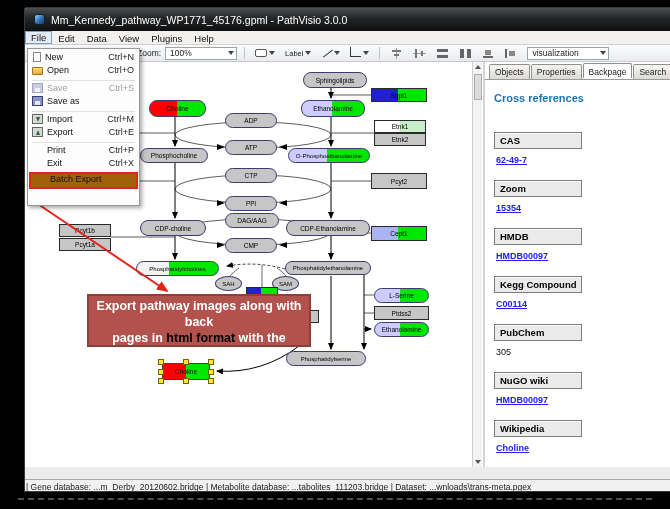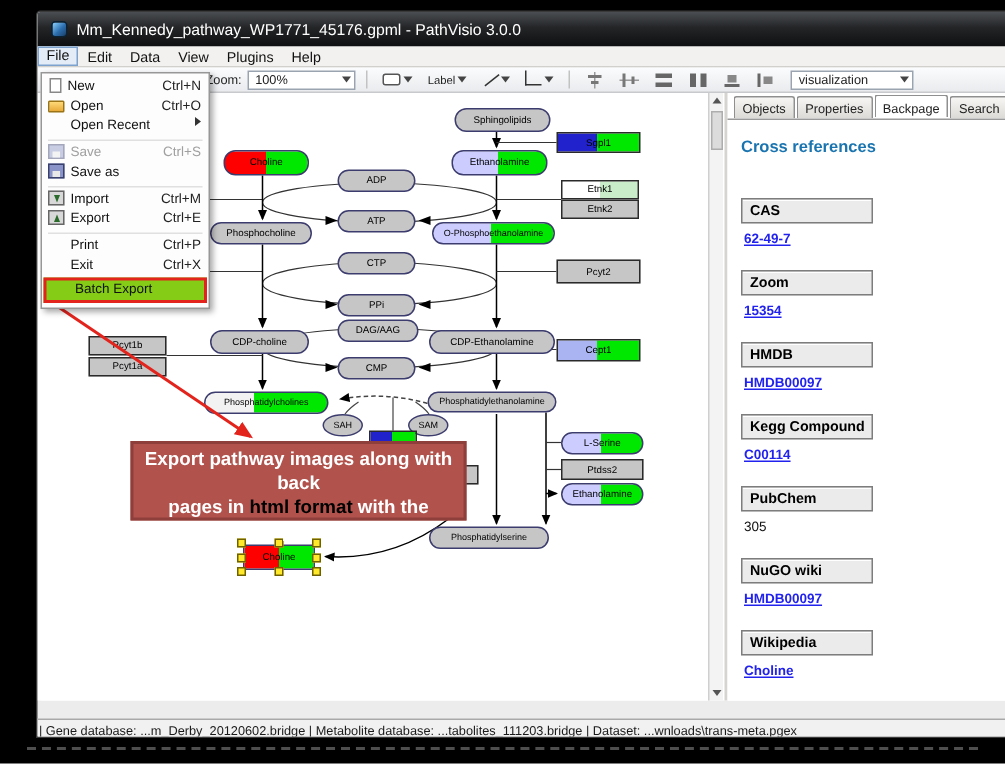--- a/index.html
+++ b/index.html
@@ -89,21 +89,21 @@
   .sect .val { display:inline-block; margin:5px 0 0 2px; font-weight:bold; font-size:9px; color:#2222ee; text-decoration:underline; }
   .sect .val.plain { color:#111; text-decoration:none; font-weight:normal; }
 
   
   .filemenu { position:absolute; left:2px; top:40px; width:113px; height:158px; background:#fdfdfd; border:1px solid #979797; box-shadow:2px 2px 4px rgba(0,0,0,.35); z-index:10; font-size:9px; color:#111; padding-top:3px; }
   .fitem { display:flex; align-items:flex-start; height:13px; padding:0 5px 0 4px; gap:4px; }
   .fitem .lab { flex:1; }
   .fitem .sc { color:#222; }
   .fitem.disabled, .fitem.disabled .sc { color:#a0a0a0; }
   .fsep { height:1px; background:#e0e0e0; margin:2px 4px; }
-  .batch-wrap { border:2px solid #e2241d; margin:1px 1px 0 1px; background:#84cc16; }
+  .batch-wrap { border:2px solid #e2241d; margin:1px 1px 0 1px; background:#a16207; }
   .mi { width:11px; height:10px; flex:0 0 auto; position:relative; }
   .mi-new { background:#fff; border:1px solid #888; width:8px; height:10px; margin-left:1px; }
   .mi-open { background:linear-gradient(#ffd978,#e8ab3a); border:1px solid #9a7416; height:8px; margin-top:2px; border-radius:1px; }
   .mi-save { background:#8a94c8; border:1px solid #39406e; }
   .mi-save::after { content:""; position:absolute; left:2px; top:4px; width:5px; height:4px; background:#e8e8e8; }
   .mi-save.dim { opacity:.45; }
   .mi-port { background:#d8d8d8; border:1px solid #666; }
   .mi-port::after { content:""; position:absolute; left:3px; top:2px; width:0; height:0; border-left:2px solid transparent; border-right:2px solid transparent; border-top:5px solid #2a6a2a; }
   .mi-port.up::after { border-top:none; border-bottom:5px solid #2a6a2a; }
   .subarr { width:0; height:0; border-top:3px solid transparent; border-bottom:3px solid transparent; border-left:4px solid #333; }
@@ -347,25 +347,20 @@
     <div class="fitem">
       <span class="mi mi-new"></span>
       <span class="lab">New</span>
       <span class="sc">Ctrl+N</span>
     </div>
     <div class="fitem">
       <span class="mi mi-open"></span>
       <span class="lab">Open</span>
       <span class="sc">Ctrl+O</span>
     </div>
-    <div class="fitem">
-      <span class="mi"></span>
-      <span class="lab">Open Recent</span>
-      <span class="subarr"></span>
-    </div>
     <div class="fsep"></div>
     <div class="fitem disabled">
       <span class="mi mi-save dim"></span>
       <span class="lab">Save</span>
       <span class="sc">Ctrl+S</span>
     </div>
     <div class="fitem">
       <span class="mi mi-save"></span>
       <span class="lab">Save as</span>
       <span class="sc"></span>

